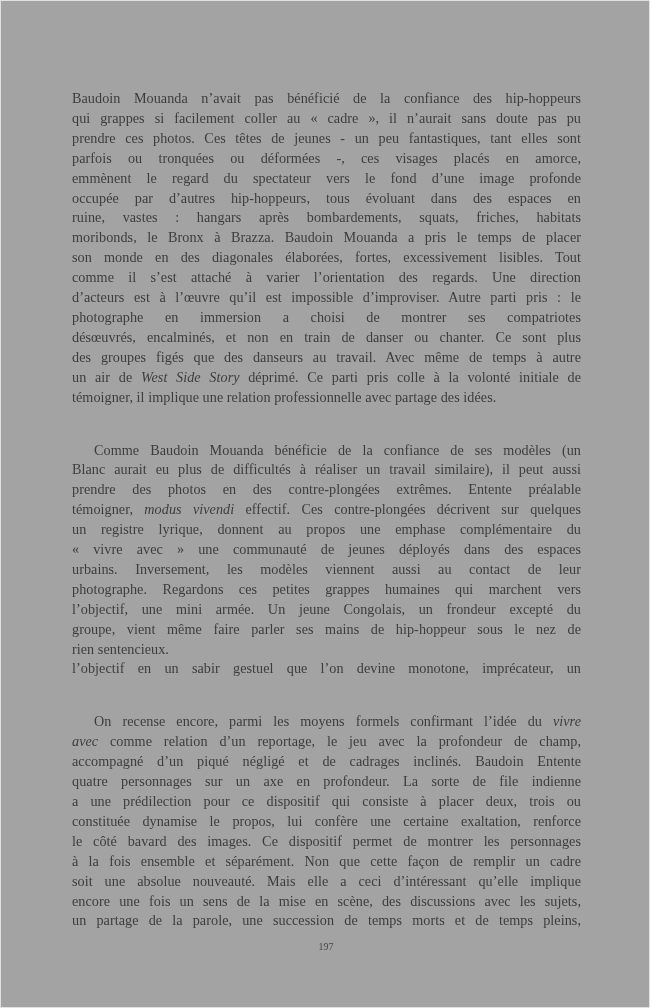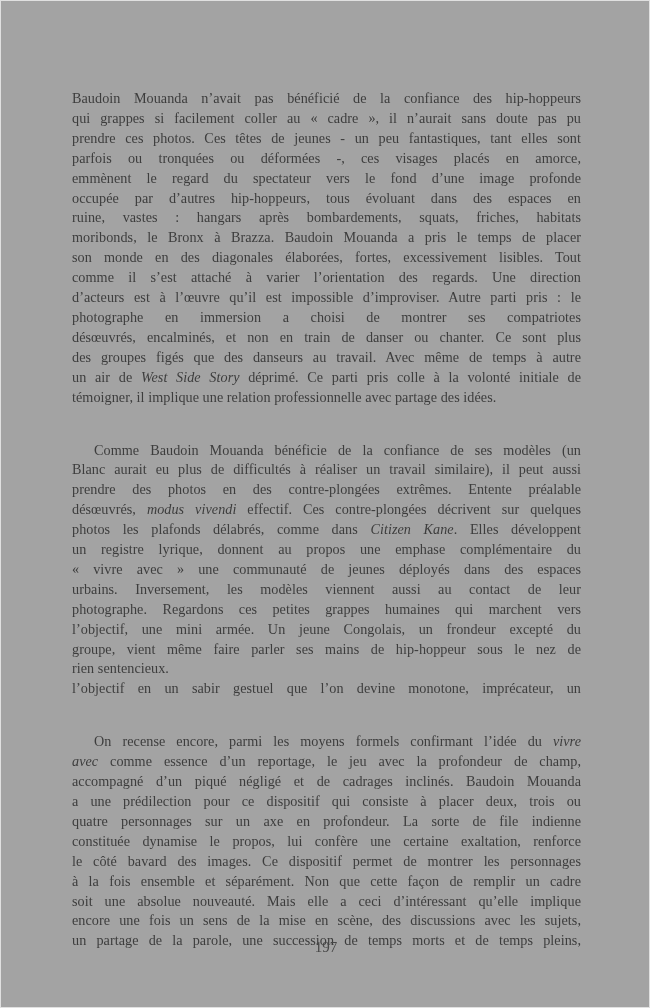--- a/index.html
+++ b/index.html
@@ -45,21 +45,21 @@
   .it {
     font-style: italic;
   }
   .page-number {
     position: absolute;
     top: 936px;
     left: 0;
     width: 650px;
     text-align: center;
     color: #474747;
-    font-size: 15px;
+    font-size: 10px;
     line-height: 20px;
   }
 </style>
 </head>
 <body>
 
 <div class="page">
   <div class="text-block">
       <div class="para">
         <div class="line"><span>Baudoin Mouanda n’avait pas bénéficié de la confiance des hip-hoppeurs</span></div>
@@ -76,37 +76,36 @@
         <div class="line"><span>photographe en immersion a choisi de montrer ses compatriotes</span></div>
         <div class="line"><span>désœuvrés, encalminés, et non en train de danser ou chanter. Ce sont plus</span></div>
         <div class="line"><span>des groupes figés que des danseurs au travail. Avec même de temps à autre</span></div>
         <div class="line"><span>un air de </span><span class="it">West Side Story</span><span> déprimé. Ce parti pris colle à la volonté initiale de</span></div>
         <div class="line endline"><span>témoigner, il implique une relation professionnelle avec partage des idées.</span></div>
       </div>
       <div class="para">
         <div class="line first"><span>Comme Baudoin Mouanda bénéficie de la confiance de ses modèles (un</span></div>
         <div class="line"><span>Blanc aurait eu plus de difficultés à réaliser un travail similaire), il peut aussi</span></div>
         <div class="line"><span>prendre des photos en des contre-plongées extrêmes. Entente préalable</span></div>
-        <div class="line"><span>désœuvrés, </span><span class="it">modus vivendi</span><span> effectif. Ces contre-plongées décrivent sur quelques</span></div>
-        <div class="line"><span>photos les plafonds délabrés, comme dans </span><span class="it">Citizen Kane</span><span>. Elles développent</span></div>
+        <div class="line"><span>témoigner, </span><span class="it">modus vivendi</span><span> effectif. Ces contre-plongées décrivent sur quelques</span></div>
         <div class="line"><span>un registre lyrique, donnent au propos une emphase complémentaire du</span></div>
         <div class="line"><span>« vivre avec » une communauté de jeunes déployés dans des espaces</span></div>
         <div class="line"><span>urbains. Inversement, les modèles viennent aussi au contact de leur</span></div>
         <div class="line"><span>photographe. Regardons ces petites grappes humaines qui marchent vers</span></div>
         <div class="line"><span>l’objectif, une mini armée. Un jeune Congolais, un frondeur excepté du</span></div>
         <div class="line"><span>groupe, vient même faire parler ses mains de hip-hoppeur sous le nez de</span></div>
         <div class="line endline"><span>rien sentencieux.</span></div>
         <div class="line"><span>l’objectif en un sabir gestuel que l’on devine monotone, imprécateur, un</span></div>
       </div>
       <div class="para">
         <div class="line first"><span>On recense encore, parmi les moyens formels confirmant l’idée du </span><span class="it">vivre</span></div>
-        <div class="line"><span class="it">avec</span><span> comme essence d’un reportage, le jeu avec la profondeur de champ,</span></div>
-        <div class="line"><span>accompagné d’un piqué négligé et de cadrages inclinés. Baudoin Mouanda</span></div>
+        <div class="line"><span class="it">avec</span><span> comme relation d’un reportage, le jeu avec la profondeur de champ,</span></div>
+        <div class="line"><span>accompagné d’un piqué négligé et de cadrages inclinés. Baudoin Entente</span></div>
+        <div class="line"><span>quatre personnages sur un axe en profondeur. La sorte de file indienne</span></div>
         <div class="line"><span>a une prédilection pour ce dispositif qui consiste à placer deux, trois ou</span></div>
-        <div class="line"><span>quatre personnages sur un axe en profondeur. La sorte de file indienne</span></div>
         <div class="line"><span>constituée dynamise le propos, lui confère une certaine exaltation, renforce</span></div>
         <div class="line"><span>le côté bavard des images. Ce dispositif permet de montrer les personnages</span></div>
         <div class="line"><span>à la fois ensemble et séparément. Non que cette façon de remplir un cadre</span></div>
         <div class="line"><span>soit une absolue nouveauté. Mais elle a ceci d’intéressant qu’elle implique</span></div>
         <div class="line"><span>encore une fois un sens de la mise en scène, des discussions avec les sujets,</span></div>
         <div class="line"><span>un partage de la parole, une succession de temps morts et de temps pleins,</span></div>
       </div>
     </div>
   <div class="page-number">197</div>
 </div>

